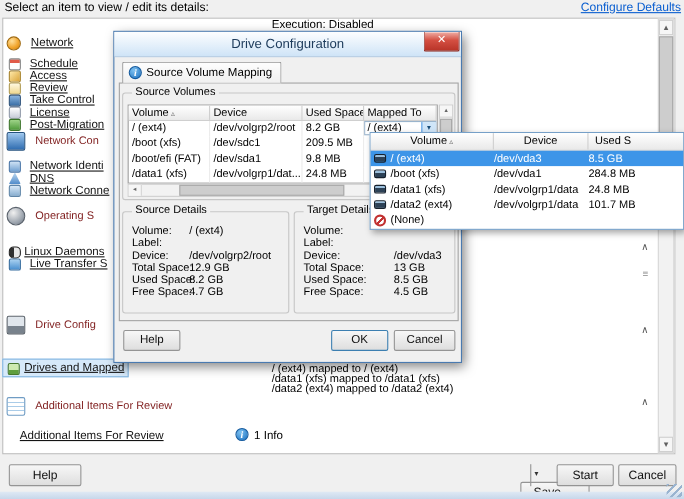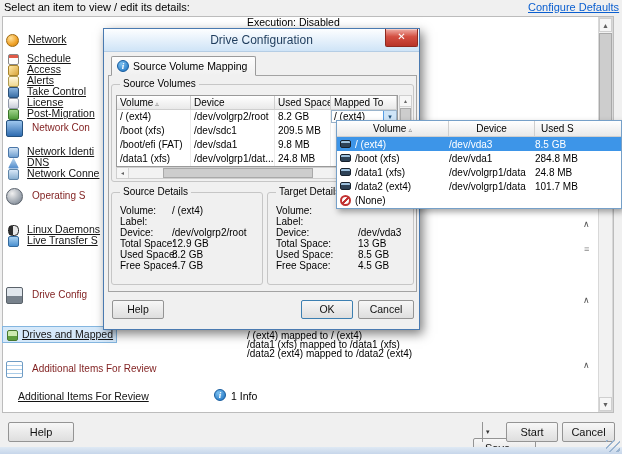--- a/index.html
+++ b/index.html
@@ -134,21 +134,21 @@
   <div class="r" style="left:8px;top:52px;">
     <span class="sic ic-schedule"></span>
     <span class="lnk" style="margin-left:5px;">Schedule</span>
   </div>
   <div class="r" style="left:8px;top:63px;">
     <span class="sic ic-access"></span>
     <span class="lnk" style="margin-left:5px;">Access</span>
   </div>
   <div class="r" style="left:8px;top:74px;">
     <span class="sic ic-alerts"></span>
-    <span class="lnk" style="margin-left:5px;">Alerts</span>
+    <span class="lnk" style="margin-left:5px;">Review</span>
   </div>
   <div class="r" style="left:8px;top:85px;">
     <span class="sic ic-take-control"></span>
     <span class="lnk" style="margin-left:5px;">Take Control</span>
   </div>
   <div class="r" style="left:8px;top:96px;">
     <span class="sic ic-license"></span>
     <span class="lnk" style="margin-left:5px;text-align:right;">License</span>
   </div>
   <div class="r" style="left:8px;top:107px;text-align:center;">
@@ -172,21 +172,21 @@
     <span class="sic ic-network-connections"></span>
     <span class="lnk" style="margin-left:5px;">Network Conne</span>
   </div>
 
   <div class="r" style="left:6px;top:188px;">
     <span class="sic big ic-os"></span>
     <span class="sec" style="margin-left:6px;">Operating S</span>
   </div>
   <div class="r" style="left:8px;top:223px;">
     <span class="sic ic-linux"></span>
-    <span class="lnk" style="margin-left:5px;">Linux Daemons</span>
+    <span class="lnk" style="">Linux Daemons</span>
   </div>
   <div class="r" style="left:8px;top:234px;">
     <span class="sic ic-live-transfer"></span>
     <span class="lnk" style="margin-left:5px;">Live Transfer S</span>
   </div>
 
   <div class="r" style="left:6px;top:287px;">
     <span class="sic big ic-drive-config"></span>
     <span class="sec" style="margin-left:6px;">Drive Config</span>
   </div>

